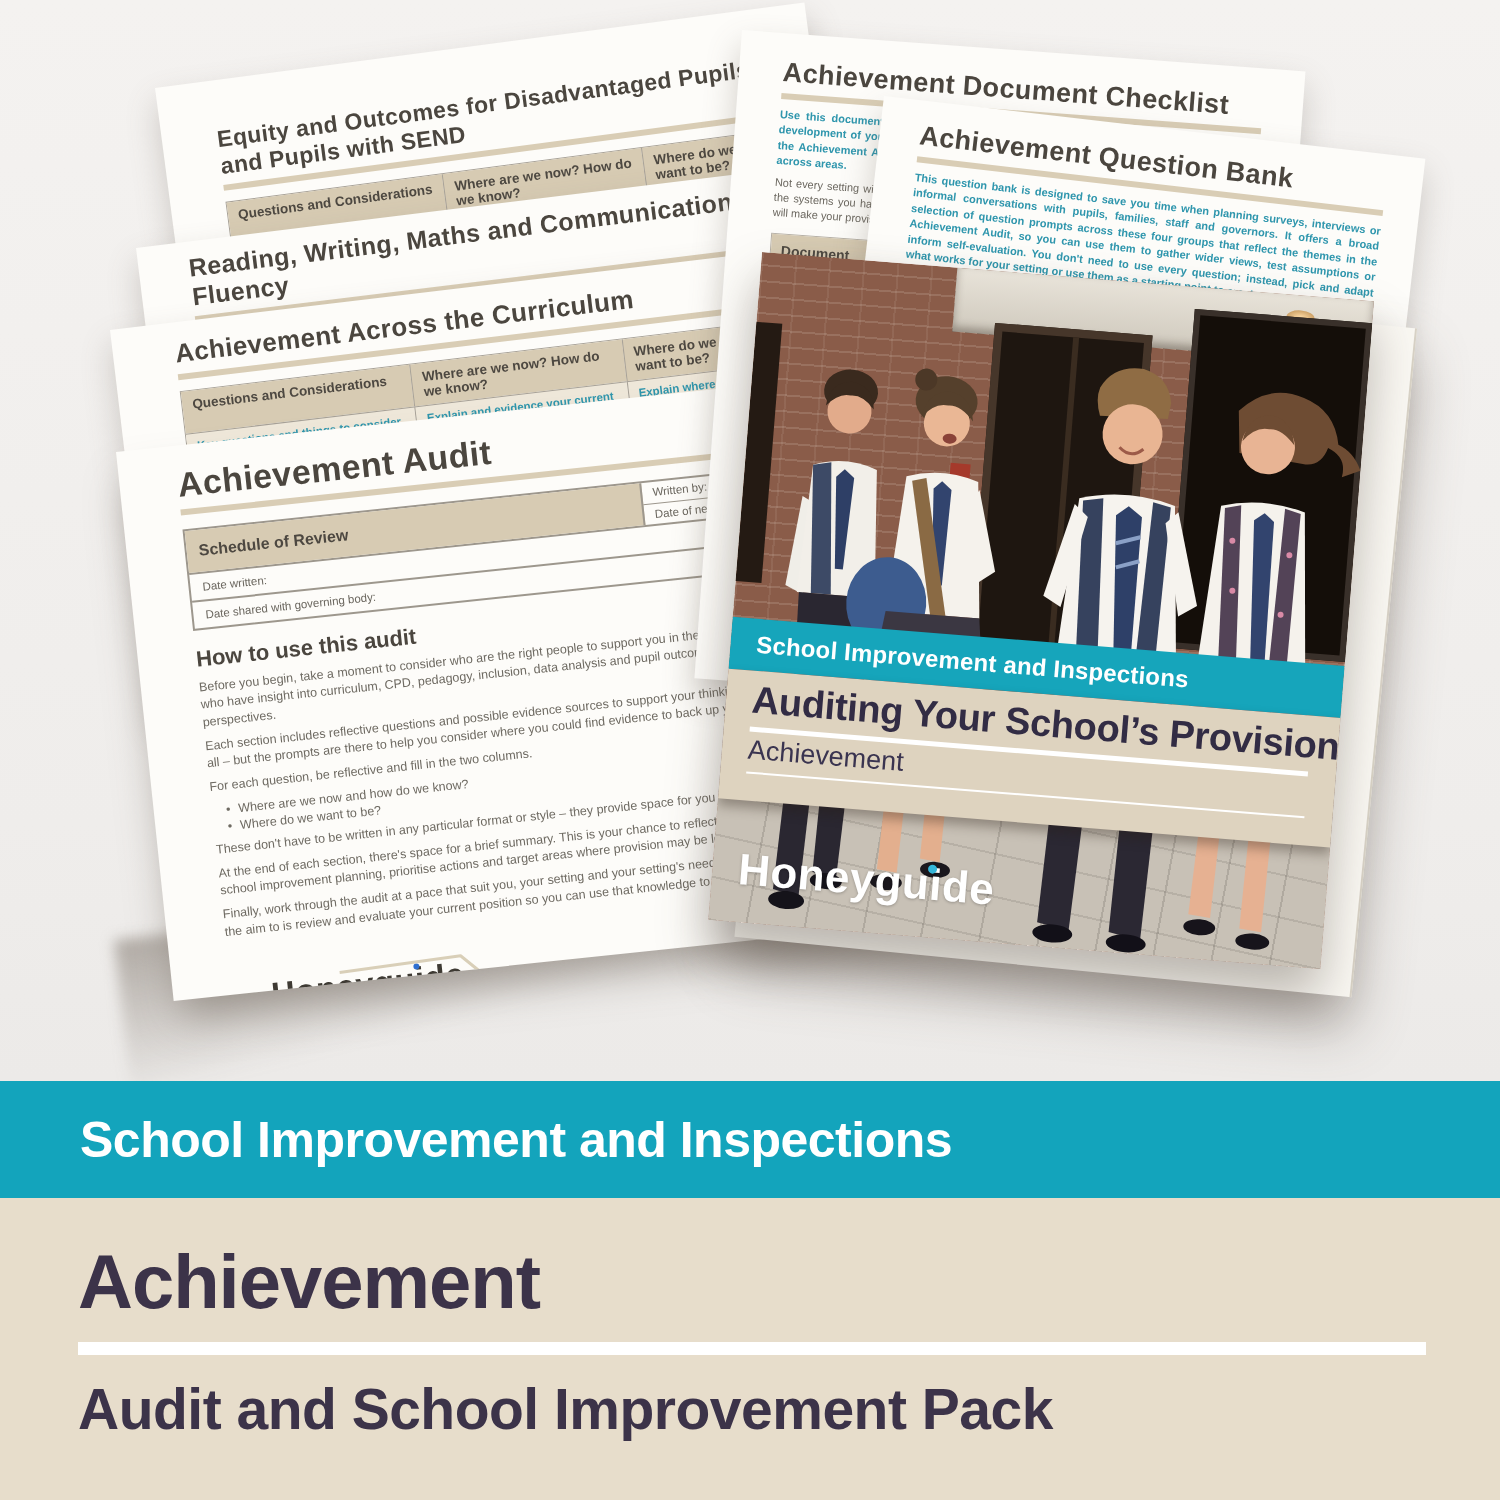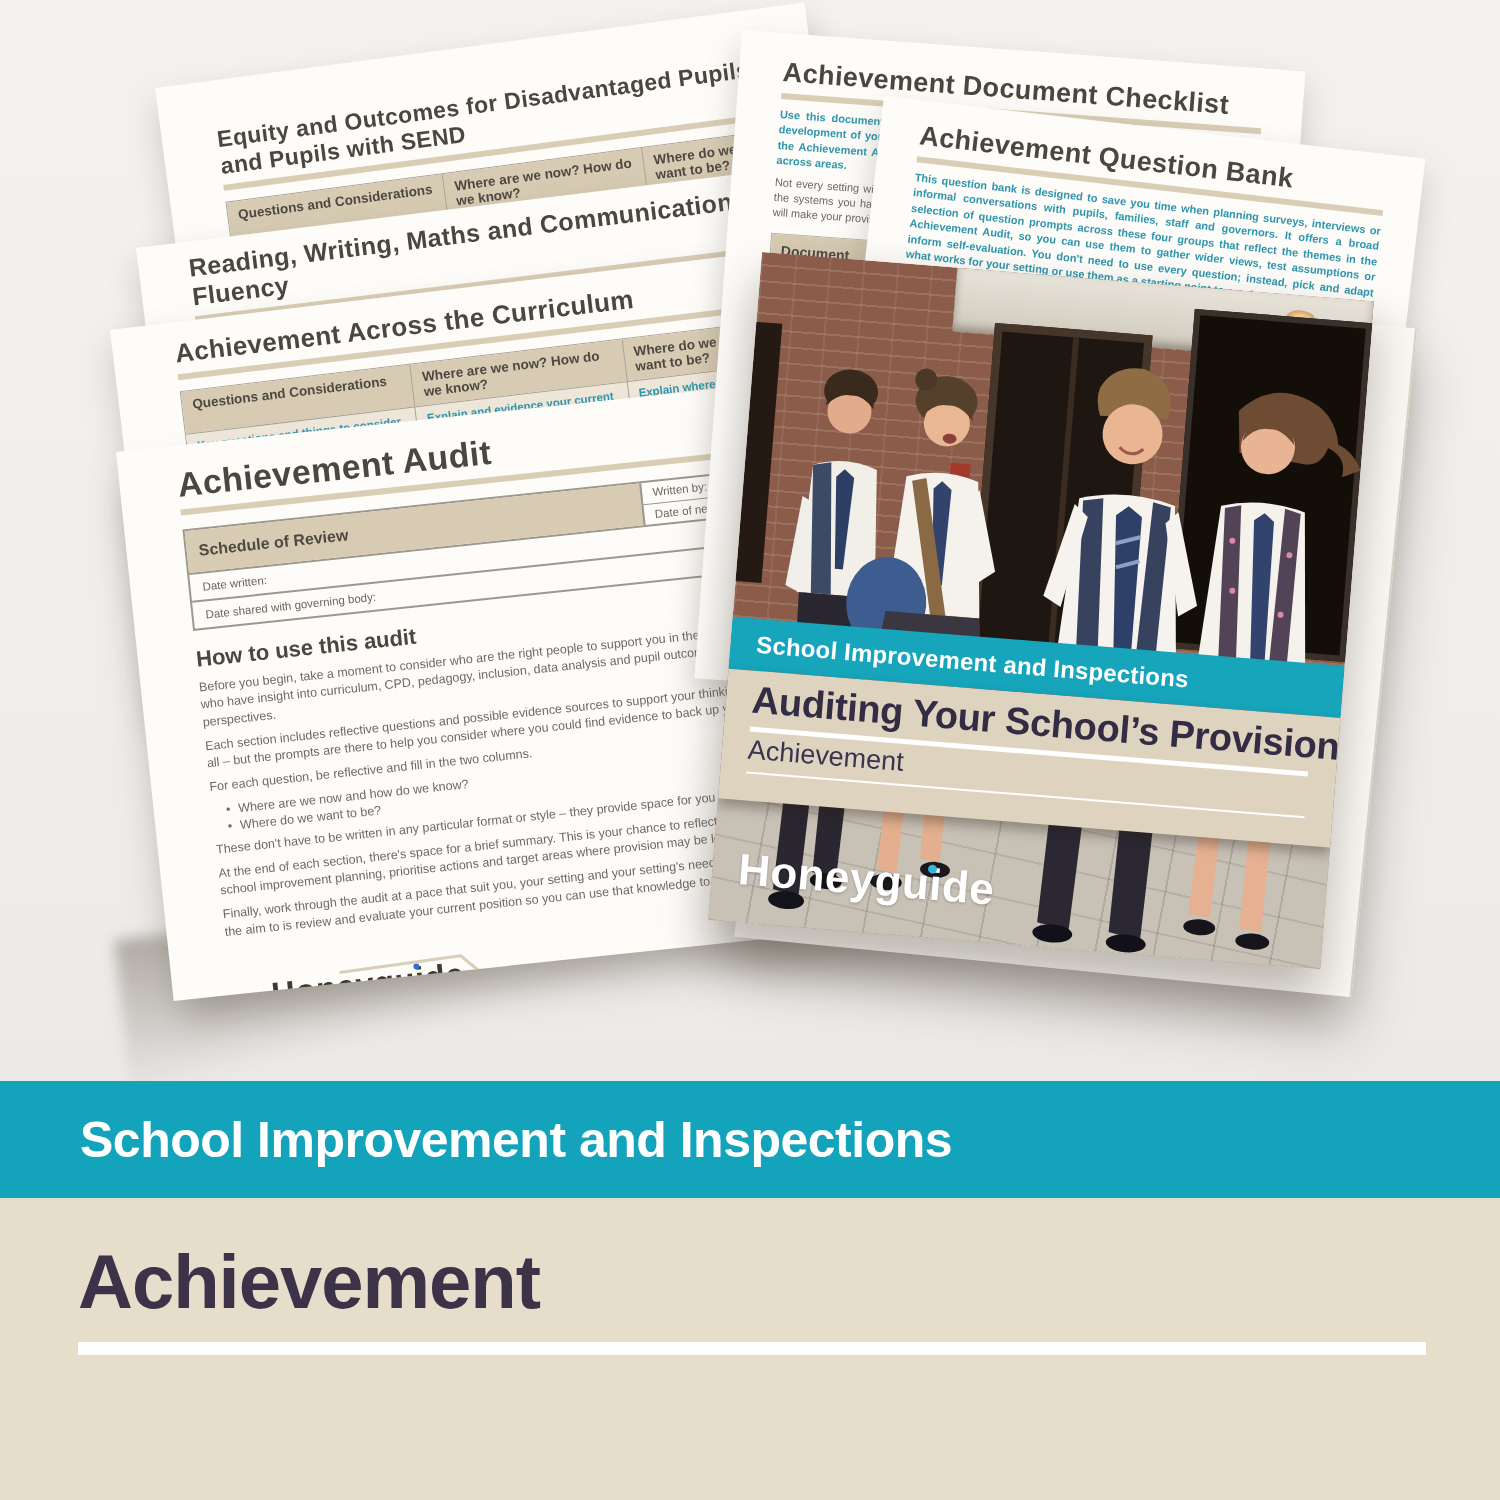--- a/index.html
+++ b/index.html
@@ -364,14 +364,15 @@
       </div>
     </div>
   </div>
 
   <div class="f-teal">
     <span>School Improvement and Inspections</span>
   </div>
   <div class="f-beige">
     <div class="f-head">Achievement</div>
     <div class="f-line"></div>
+    <div class="f-sub">Audit and School Improvement Pack</div>
   </div>
 </div>
 
 </body></html>

